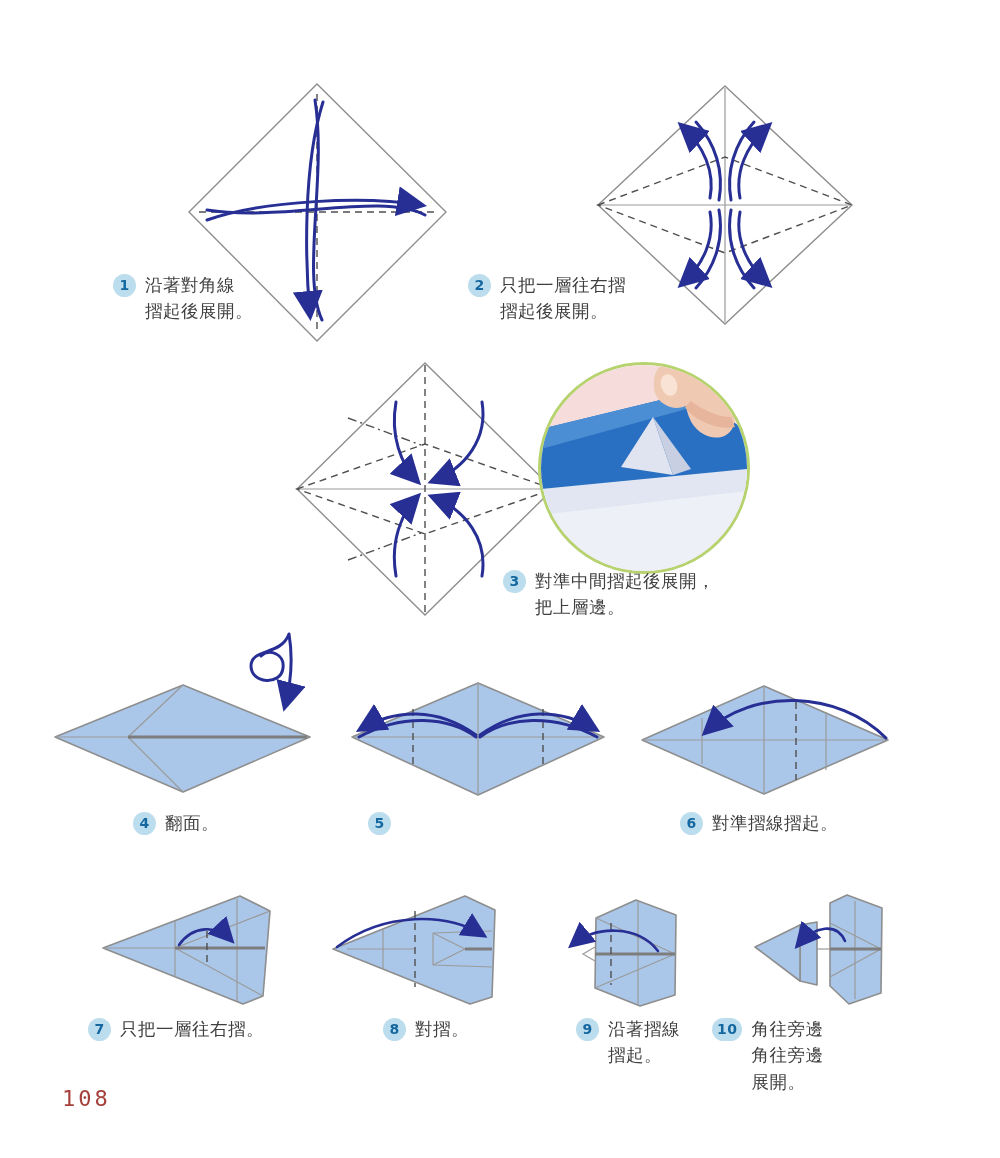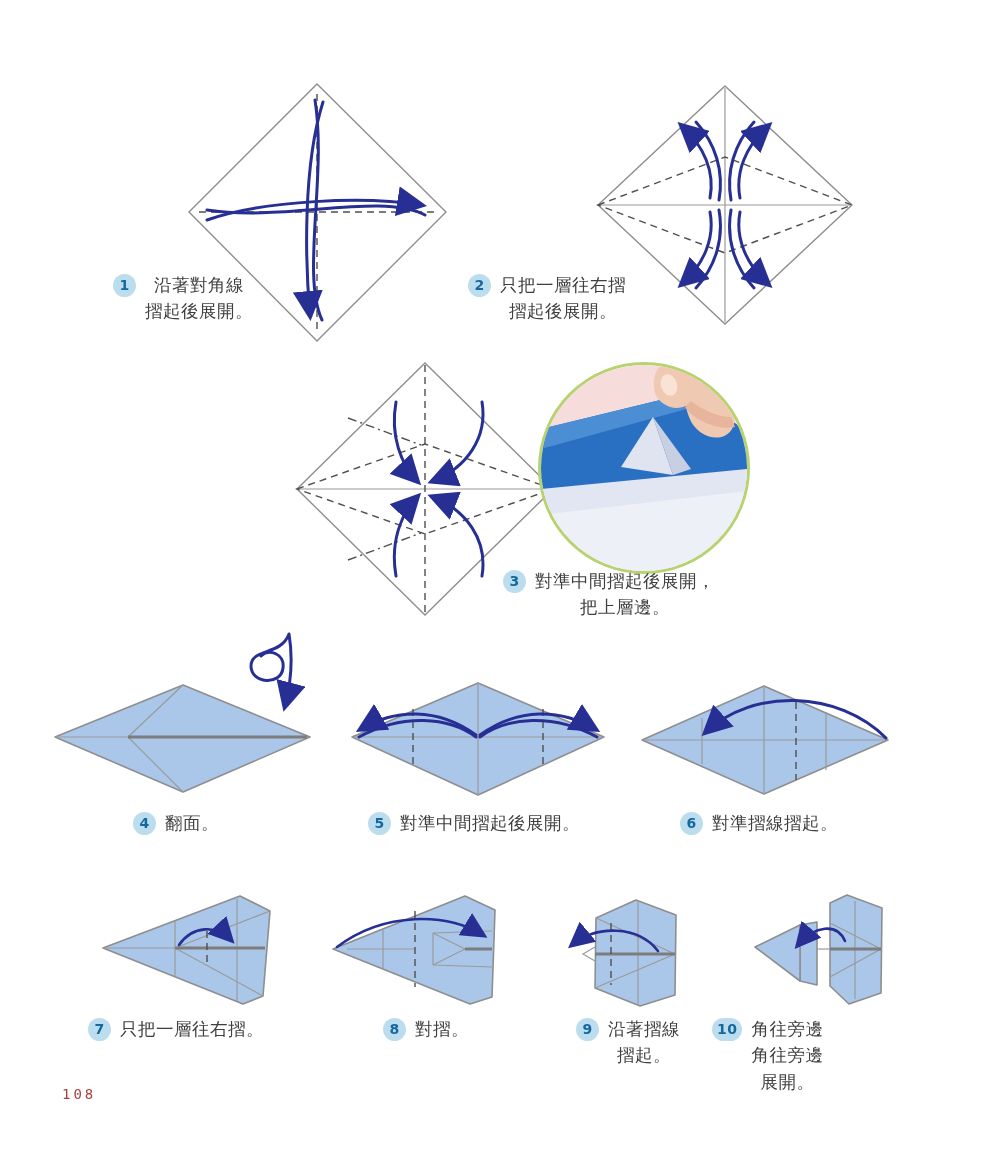--- a/index.html
+++ b/index.html
@@ -11,23 +11,23 @@
   .caption{
     position:absolute;display:flex;gap:9px;align-items:flex-start;
     font-size:17.5px;color:var(--text);line-height:1.5;letter-spacing:.5px;
   }
   .badge{
     min-width:23px;height:23px;border-radius:12px;background:var(--badge-bg);
     color:var(--badge-text);font-weight:bold;font-size:14px;display:flex;
     align-items:center;justify-content:center;padding:0 5px;box-sizing:border-box;
     flex:none;margin-top:2px;
   }
-  .lines{display:flex;flex-direction:column;text-align:center;}
+  .lines{display:flex;flex-direction:column;}
   .pagenum{
-    position:absolute;left:62px;top:1086px;font-size:14px;letter-spacing:3px;
+    position:absolute;left:62px;top:1086px;font-size:22px;letter-spacing:3px;
     color:var(--page-number);font-family:"DejaVu Sans Mono",monospace;
   }
   .photo{
     position:absolute;left:538px;top:362px;width:206px;height:206px;
     border-radius:50%;overflow:hidden;border:3px solid var(--photo-border);
     box-sizing:content-box;
   }
   .paperwhite{fill:#ffffff;stroke:var(--paper-outline);stroke-width:1.4;}
   .paperblue{fill:var(--paper-blue);stroke:var(--paper-outline);stroke-width:1.6;stroke-linejoin:round;}
   .crease{stroke:var(--crease-gray);stroke-width:1.2;fill:none;}
@@ -332,23 +332,20 @@
 
 <div class="caption" style="left:133px;top:810px">
   <span class="badge">4</span>
   <span class="lines">
     <span>翻面。</span>
   </span>
 </div>
 
 <div class="caption" style="left:368px;top:810px">
   <span class="badge">5</span>
-  <span class="lines">
-    <span>對準中間摺起後展開。</span>
-  </span>
 </div>
 
 <div class="caption" style="left:680px;top:810px">
   <span class="badge">6</span>
   <span class="lines">
     <span>對準摺線摺起。</span>
   </span>
 </div>
 
 <div class="caption" style="left:88px;top:1016px">

